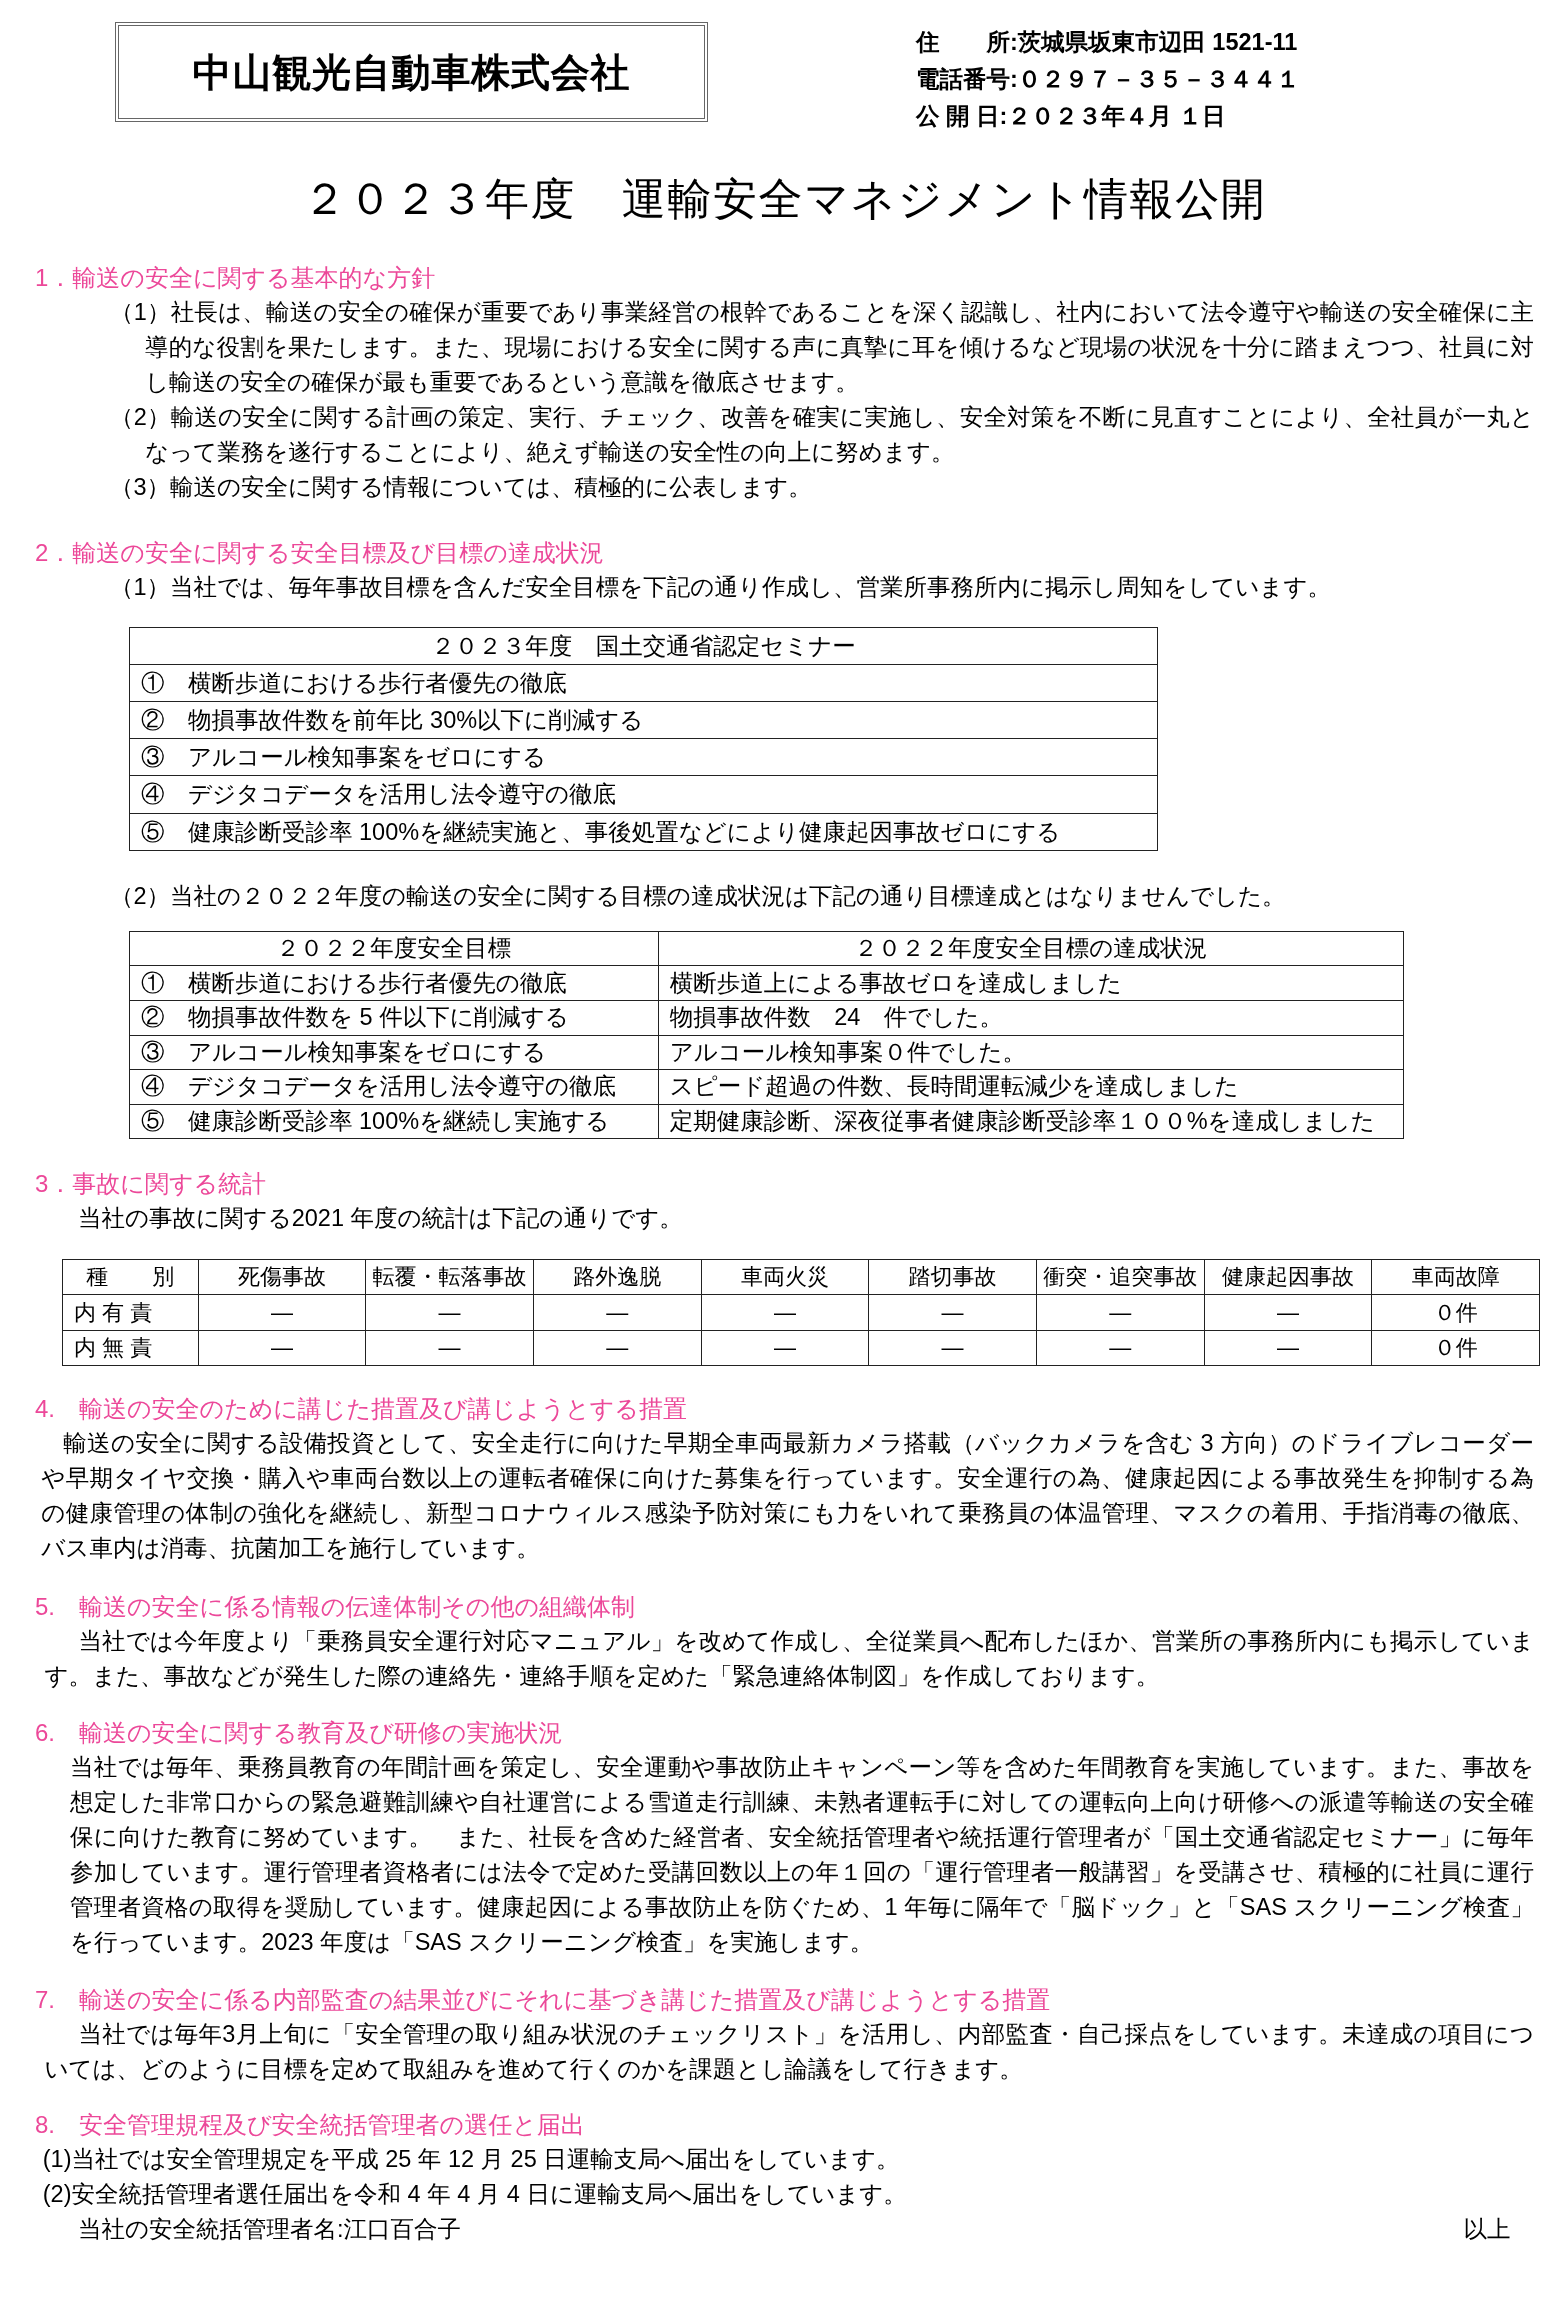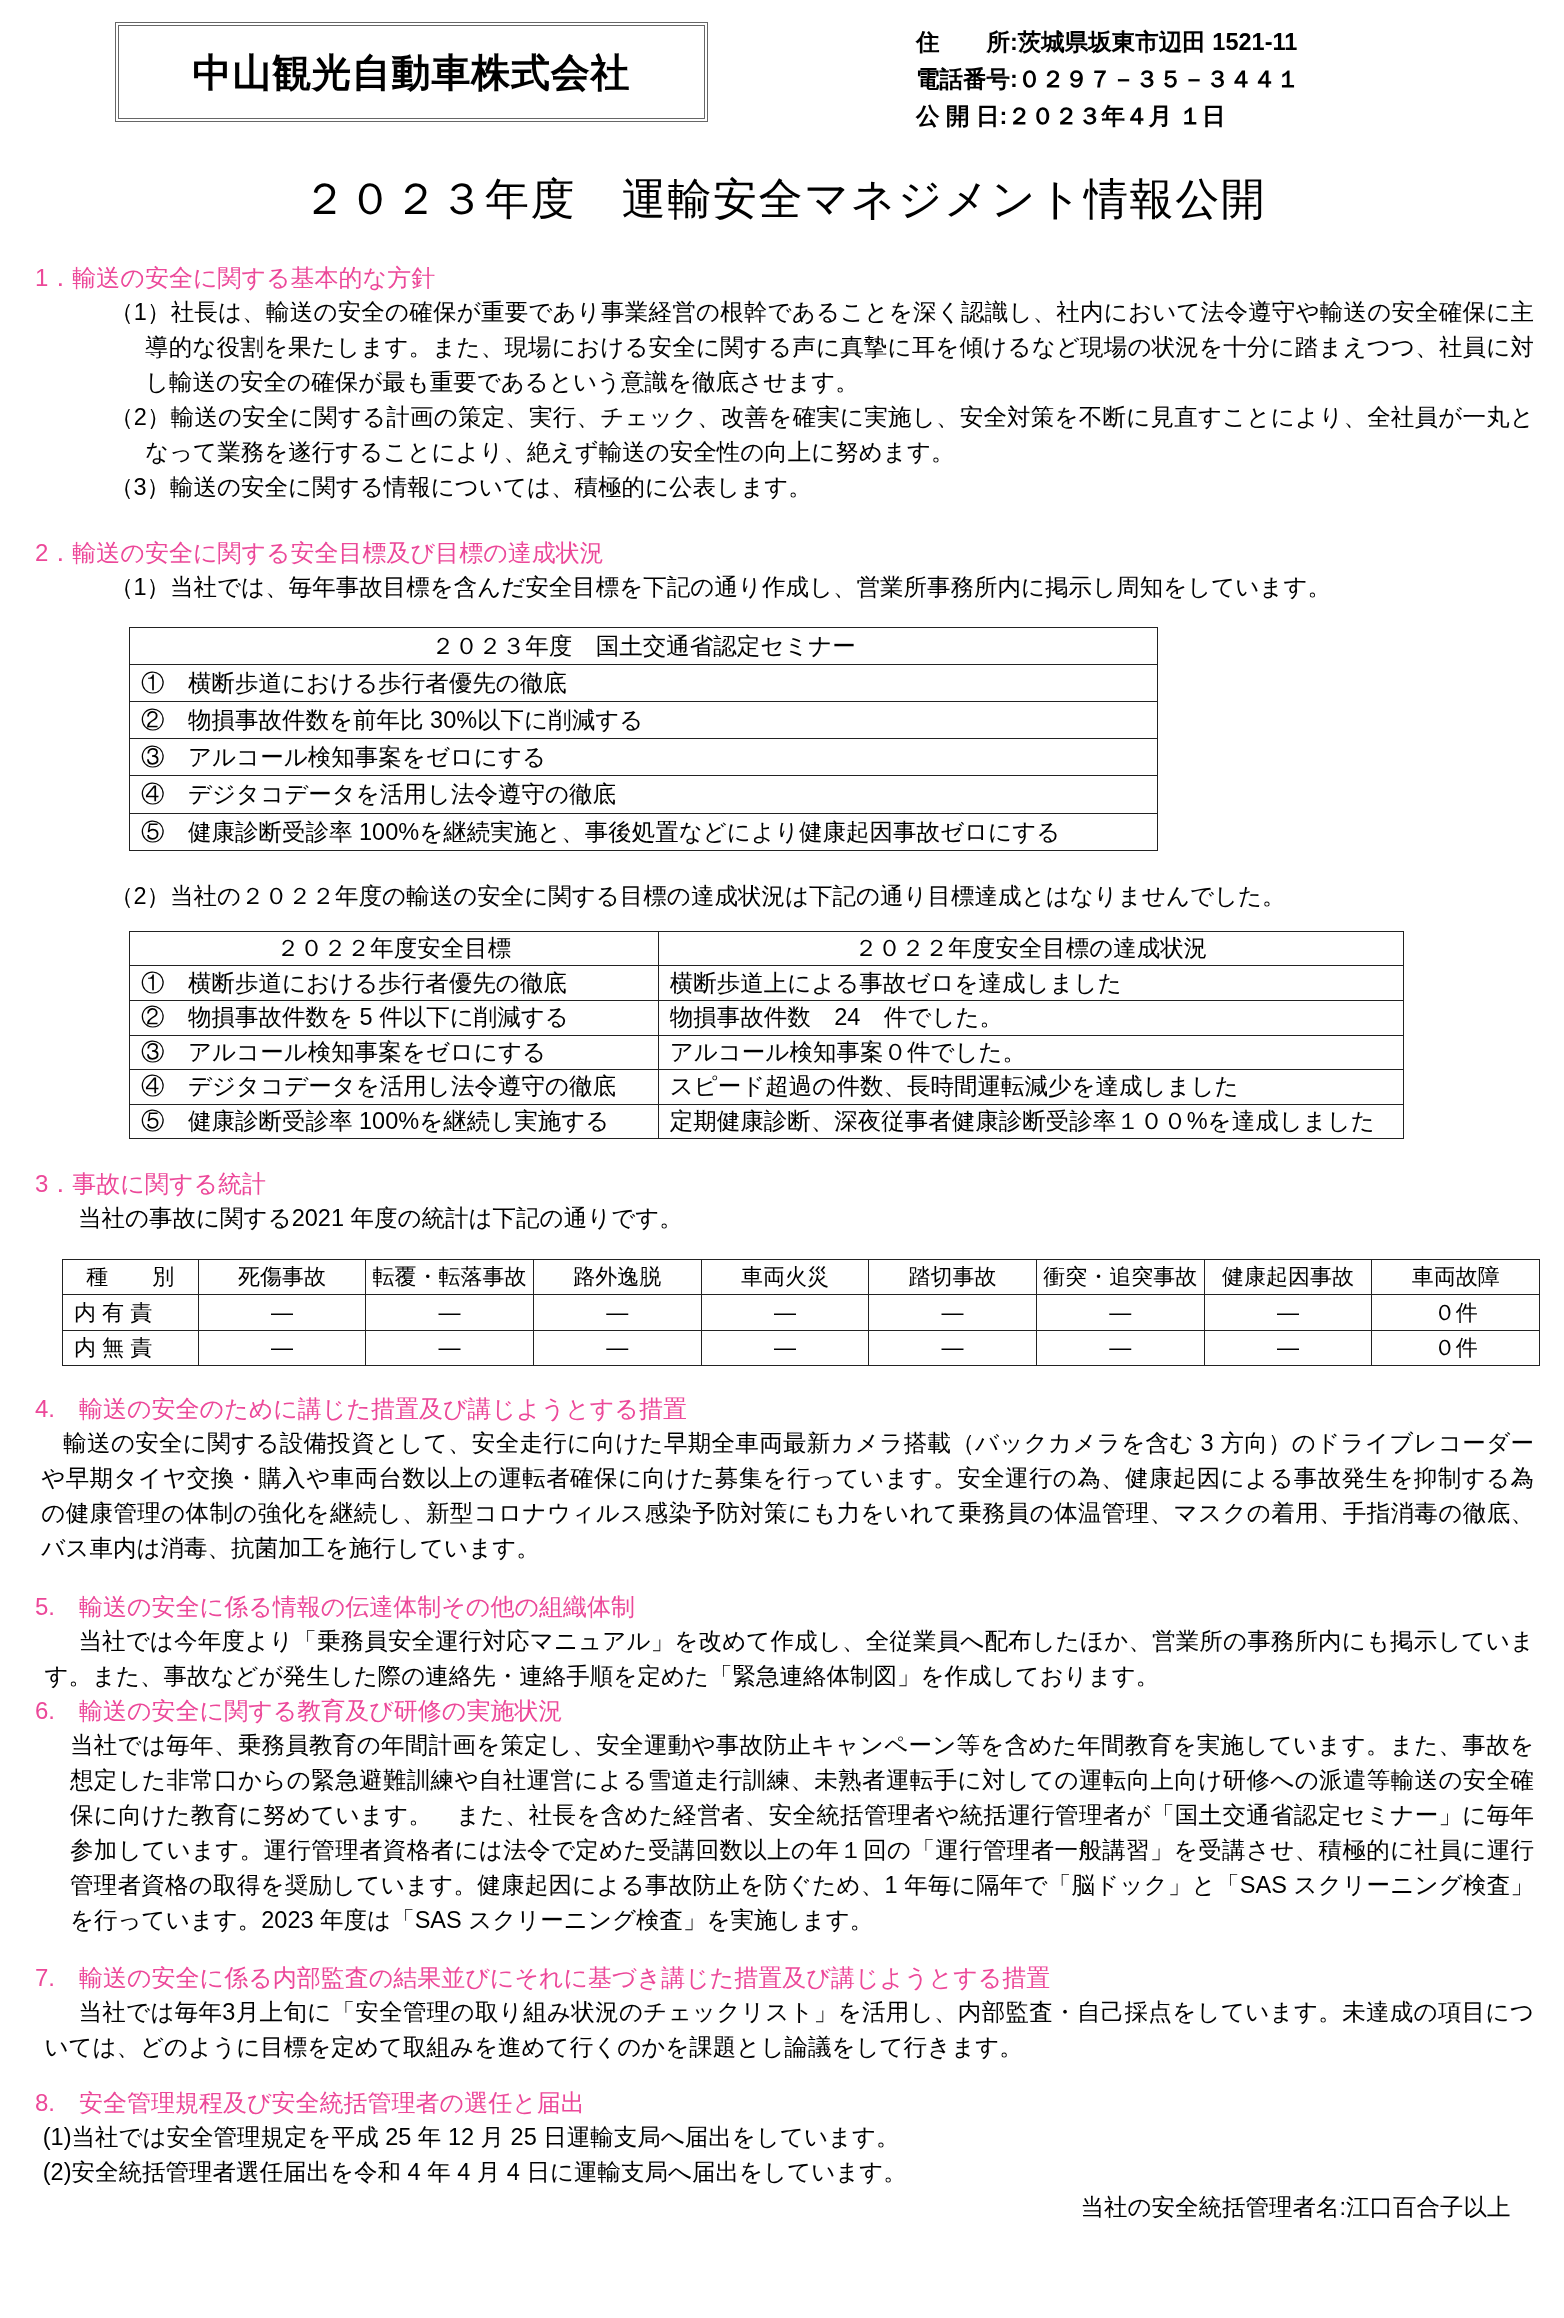--- a/index.html
+++ b/index.html
@@ -17,28 +17,28 @@
     display:flex; align-items:center; justify-content:center; box-sizing:border-box;
   }
   .company-name {font-family:"DejaVu Serif", serif; font-size:39px; font-weight:bold; letter-spacing:0.8px; white-space:nowrap;}
   .contact {width:618px; font-weight:600; font-size:23.5px; line-height:37px; padding-top:1.6px;}
   .contact div {white-space:nowrap;}
   
   .doc-title {text-align:center; font-size:44px; line-height:59px; margin-top:34px; letter-spacing:1.6px; white-space:nowrap;}
   
   .sec-h {color:#ec4899; font-weight:normal; font-size:24px; line-height:34px; white-space:nowrap;}
   .mt1 {margin-top:33px;} .mt2 {margin-top:31px;} .mt3 {margin-top:28px;}
-  .mt4 {margin-top:26.6px;} .mt5 {margin-top:23.5px;} .mt6 {}
+  .mt4 {margin-top:26.6px;} .mt5 {margin-top:23.5px;} .mt6 {margin-top:22px;}
   .mt7 {margin-top:23.5px;} .mt8 {margin-top:20.3px;}
   .p-hang {padding-left:110px; text-indent:-35px; text-align:justify;}
   .body4 {padding-left:6.3px;  text-indent:22px; text-align:justify;}
   .body57{padding-left:9.4px; text-indent:34px; text-align:justify;}
   .body6 {padding-left:35px; text-align:justify;}
   .s8-item {padding-left:7.8px;}
-  .manager-row {display:flex; justify-content:flex-end; padding-left:43px; margin-top:0;}
+  .manager-row {display:flex; justify-content:space-between; padding-left:43px; margin-top:0;}
   .closing {margin-right:23.5px;}
   
   table {border-collapse:collapse; table-layout:fixed;}
   .t-goals {margin:22px 0 0 94px; width:1029px;}
   .t-goals td {border:1.6px solid #222; padding:3.1px 11px; line-height:30px;}
   .t-goals .title-cell {text-align:center;}
   .t-results {margin:17px 0 0 94px; width:1275px;}
   .t-results td {border:1.6px solid #222; padding:2.3px 11px; line-height:29px;}
   .t-results .hd {text-align:center;}
   .t-stats {margin:23px 0 0 27px; width:1478px; font-size:22px;}

